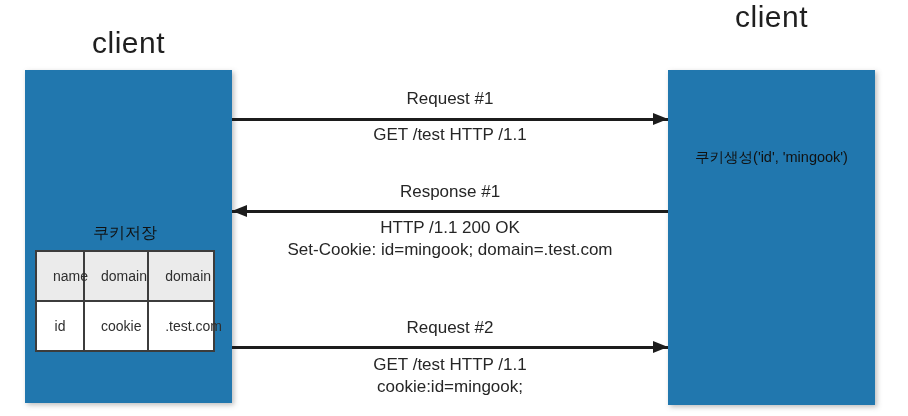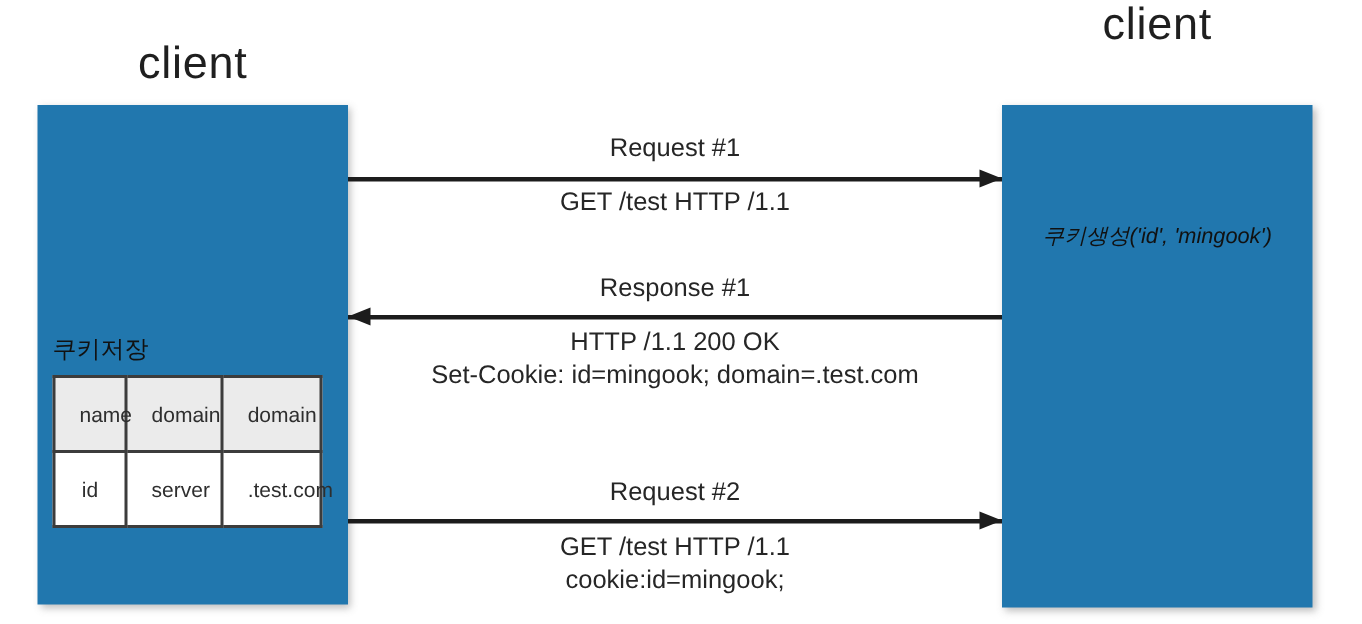--- a/index.html
+++ b/index.html
@@ -41,36 +41,36 @@
     color: #1f1f1f;
   }
 
   
   .actor-box {
     position: absolute;
     background: var(--actor-fill);
     box-shadow: 2px 2px 5px rgba(110,110,110,0.45);
   }
   .actor-box.client-box { left: 25px; top: 70px; width: 207px; height: 333px; }
-  .actor-box.server-box { left: 668px; top: 70px; width: 207px; height: 335px; font-style: italic; }
+  .actor-box.server-box { left: 668px; top: 70px; width: 207px; height: 335px; }
 
   
   .server-note {
     position: absolute;
     left: 0; right: 0; top: 78px;
     text-align: center;
     font-size: 14.5px;
     color: #111111;
   }
 
   
   .cookie-store-label {
     position: absolute;
     left: 10px; width: 180px; top: 153px;
-    text-align: left;
+    text-align: center;
     font-size: 16px;
     color: #111111;
   }
   .cookie-table {
     position: absolute;
     left: 10px; top: 180px; width: 180px;
     border-collapse: collapse;
     background: #ffffff;
     font-size: 14px;
     color: #2e2e2e;
@@ -138,21 +138,21 @@
     <div class="cookie-store-label">쿠키저장</div>
     <table class="cookie-table">
       <tbody>
           <tr>
         <th class="col-name">name</th>
         <th class="col-value">domain</th>
         <th class="col-domain">domain</th>
       </tr>
       <tr>
         <td>id</td>
-        <td>server</td>
+        <td>cookie</td>
         <td>.test.com</td>
       </tr>
     </tbody>
       </table>
   </div>
 
   <div class="actor-title server">client</div>
 
   <div class="actor-box server-box">
     <div class="server-note">쿠키생성('id', 'mingook')</div>

